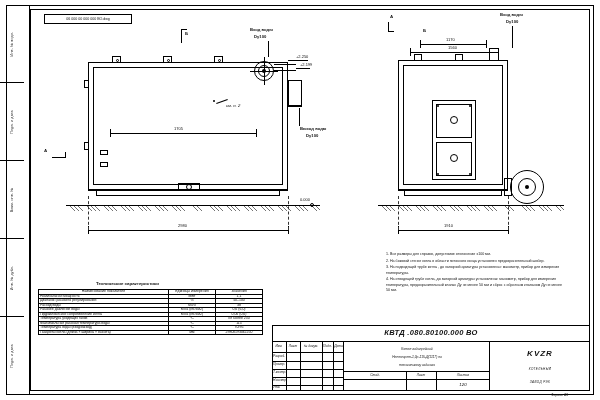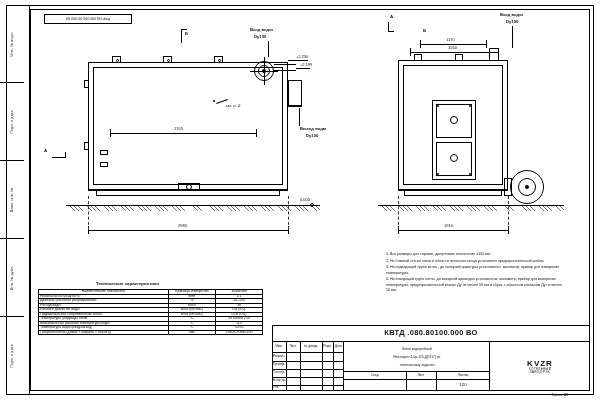--- a/index.html
+++ b/index.html
@@ -58,21 +58,21 @@
   .circf{position:absolute;background:#000;border-radius:50%;}
   .arrowlbl{position:absolute;font-size:4.4px;font-weight:bold;white-space:nowrap;}
   
   table{border-collapse:collapse;position:absolute;}
   table td{border:.6px solid #000;font-size:3.5px;padding:0 1px;line-height:1;}
   .tt-title{position:absolute;font-size:4.4px;font-weight:bold;}
   .notes{position:absolute;font-size:3.6px;line-height:1.45;width:180px;}
   .notes div{margin-bottom:1.5px;}
   
   .tb{position:absolute;border:1px solid #000;box-sizing:border-box;}
-  .tb-cell{position:absolute;box-sizing:border-box;font-size:3.3px;line-height:1;}
+  .tb-cell{position:absolute;box-sizing:border-box;font-size:3.3px;line-height:1;font-style:italic;}
   .cc{display:flex;align-items:center;justify-content:center;text-align:center;}
   .cl{display:flex;align-items:center;justify-content:flex-start;text-align:left;padding-left:1px;}
   .big-code{font-size:7.5px;font-weight:bold;letter-spacing:.3px;}
   .logo{font-size:8px;font-weight:bold;letter-spacing:1px;}
   .logo-sub{font-size:3px;letter-spacing:.4px;}
   .stamp-top{position:absolute;border:1px solid #000;box-sizing:border-box;font-size:3.6px;}
 </style>
 </head>
 <body>
 
@@ -408,21 +408,21 @@
     <div class="tb-cell cc" style="left:406px;top:372px;width:30px;height:7px;display:flex;">
       <span>Лист</span>
       </div>
     <div class="tb-cell cc" style="left:436px;top:372px;width:54px;height:7px;display:flex;">
       <span>Листов</span>
       </div>
     <div class="tb-cell cc" style="left:436px;top:381px;width:54px;height:8px;display:flex;font-size:4.4px;">
       <span>120</span>
       </div>
 
-    <div class="tb-cell cc" style="left:490px;top:342px;width:100px;height:49px;flex-direction:column;display:flex;">
+    <div class="tb-cell cc" style="left:490px;top:342px;width:100px;height:49px;flex-direction:column;display:flex;gap:10px;">
       <span class="logo">KVZR</span>
       <span class="logo-sub">КОТЕЛЬНЫЙ</span>
       <span class="logo-sub">ЗАВОД РЭК</span>
     </div>
 
     <div class="t" style="left:551px;top:393px;font-size:3.4px;">
       <span>Формат  А3</span>
     </div>
   </div>
 

